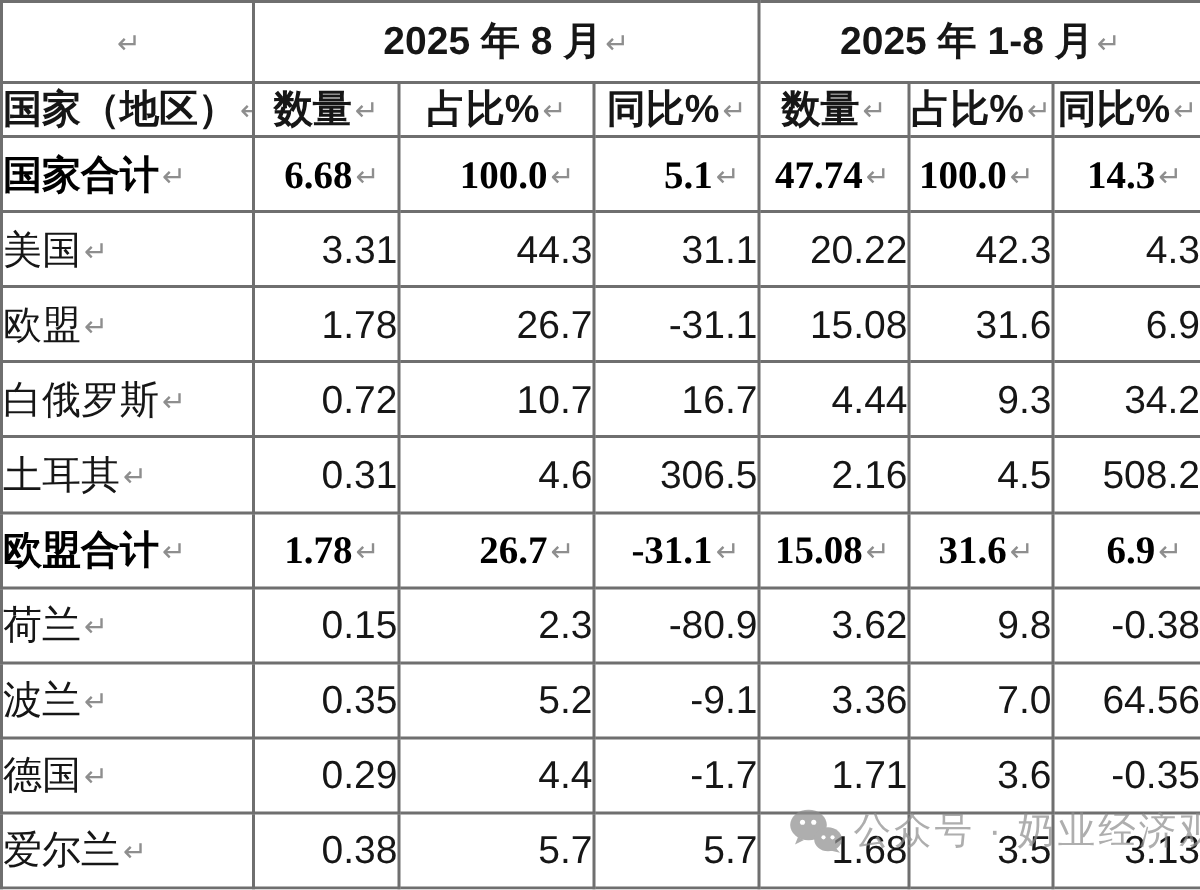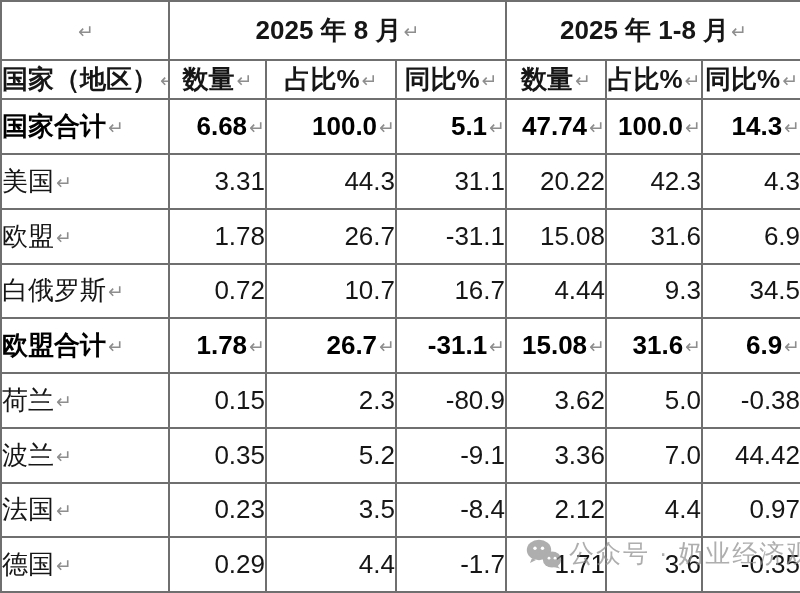--- a/index.html
+++ b/index.html
@@ -50,21 +50,21 @@
     padding-left: 3px;
   }
   td.num {
     text-align: right;
     padding-right: 6px;
   }
   tr.bold td {
     font-weight: bold;
     color: #000000;
   }
-  tr.bold td.num { padding-right: 0; }
+  tr.bold td.num { padding-right: 12px; font-family: Liberation Serif, serif; }
 
   .mark {
     color: #8e8e8e;
     font-weight: normal;
     font-size: 19px;
     margin-left: 2px;
     vertical-align: 1px;
   }
 
   .watermark {
@@ -146,75 +146,84 @@
       <td class="num"><span>6.9</span></td>
     </tr>
 
     <tr class="r-data">
       <td class="lbl"><span>白俄罗斯</span><span class="mark">↵</span></td>
       <td class="num"><span>0.72</span></td>
       <td class="num"><span>10.7</span></td>
       <td class="num"><span>16.7</span></td>
       <td class="num"><span>4.44</span></td>
       <td class="num"><span>9.3</span></td>
-      <td class="num"><span>34.5</span></td>
-    </tr>
-
-
+      <td class="num"><span>34.2</span></td>
+    </tr>
+
+
+    <tr class="r-data">
+      <td class="lbl"><span>土耳其</span><span class="mark">↵</span></td>
+      <td class="num"><span>0.31</span></td>
+      <td class="num"><span>4.6</span></td>
+      <td class="num"><span>306.5</span></td>
+      <td class="num"><span>2.16</span></td>
+      <td class="num"><span>4.5</span></td>
+      <td class="num"><span>508.2</span></td>
+    </tr>
 
     <tr class="r-data bold">
       <td class="lbl"><span>欧盟合计</span><span class="mark">↵</span></td>
       <td class="num"><span>1.78</span><span class="mark">↵</span></td>
       <td class="num"><span>26.7</span><span class="mark">↵</span></td>
       <td class="num"><span>-31.1</span><span class="mark">↵</span></td>
       <td class="num"><span>15.08</span><span class="mark">↵</span></td>
       <td class="num"><span>31.6</span><span class="mark">↵</span></td>
       <td class="num"><span>6.9</span><span class="mark">↵</span></td>
     </tr>
 
     <tr class="r-data">
       <td class="lbl"><span>荷兰</span><span class="mark">↵</span></td>
       <td class="num"><span>0.15</span></td>
       <td class="num"><span>2.3</span></td>
       <td class="num"><span>-80.9</span></td>
       <td class="num"><span>3.62</span></td>
-      <td class="num"><span>5.0</span></td>
+      <td class="num"><span>9.8</span></td>
       <td class="num"><span>-0.38</span></td>
     </tr>
 
     <tr class="r-data">
       <td class="lbl"><span>波兰</span><span class="mark">↵</span></td>
       <td class="num"><span>0.35</span></td>
       <td class="num"><span>5.2</span></td>
       <td class="num"><span>-9.1</span></td>
       <td class="num"><span>3.36</span></td>
       <td class="num"><span>7.0</span></td>
-      <td class="num"><span>44.42</span></td>
-    </tr>
-
-    <tr class="r-data">
-      <td class="lbl"><span>法国</span><span class="mark">↵</span></td>
-      <td class="num"><span>0.23</span></td>
-      <td class="num"><span>3.5</span></td>
-      <td class="num"><span>-8.4</span></td>
-      <td class="num"><span>2.12</span></td>
-      <td class="num"><span>4.4</span></td>
-      <td class="num"><span>0.97</span></td>
-    </tr>
+      <td class="num"><span>64.56</span></td>
+    </tr>
+
 
     <tr class="r-data">
       <td class="lbl"><span>德国</span><span class="mark">↵</span></td>
       <td class="num"><span>0.29</span></td>
       <td class="num"><span>4.4</span></td>
       <td class="num"><span>-1.7</span></td>
       <td class="num"><span>1.71</span></td>
       <td class="num"><span>3.6</span></td>
       <td class="num"><span>-0.35</span></td>
     </tr>
 
+    <tr class="r-data">
+      <td class="lbl"><span>爱尔兰</span><span class="mark">↵</span></td>
+      <td class="num"><span>0.38</span></td>
+      <td class="num"><span>5.7</span></td>
+      <td class="num"><span>5.7</span></td>
+      <td class="num"><span>1.68</span></td>
+      <td class="num"><span>3.5</span></td>
+      <td class="num"><span>3.13</span></td>
+    </tr>
   </tbody>
     </table>
 
   <div class="watermark">
     <svg width="36" height="30" viewBox="0 0 36 30">
       <ellipse cx="13" cy="11" rx="12.2" ry="10.2" fill="#8f8f8f"></ellipse>
       <path d="M6 19 L4 24 L10 21 Z" fill="#8f8f8f"></path>
       <ellipse cx="26" cy="20.5" rx="9.2" ry="8" fill="#8f8f8f"></ellipse>
       <path d="M31 26 L34 29.5 L27.5 28 Z" fill="#8f8f8f"></path>
       <circle cx="9" cy="9.2" r="1.7" fill="#ffffff"></circle>

